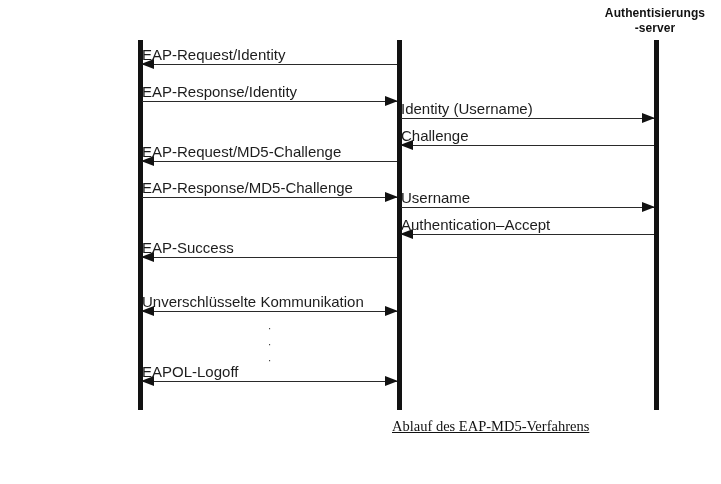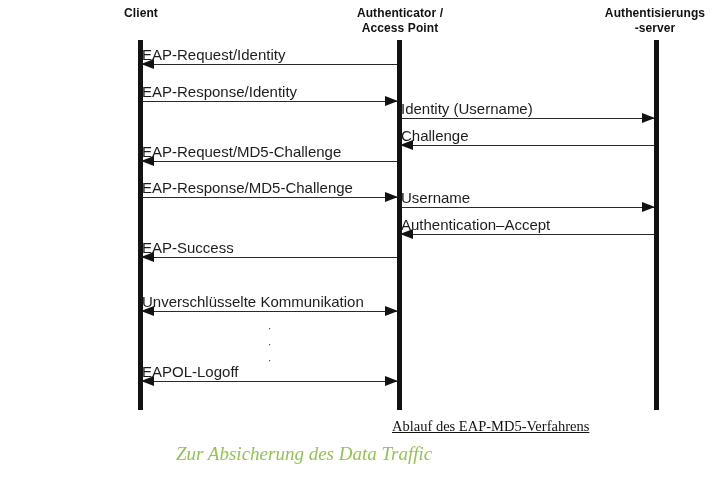--- a/index.html
+++ b/index.html
@@ -118,24 +118,21 @@
     letter-spacing: 0.2px;
     color: #1d1d1d;
     white-space: nowrap;
   }
 </style>
 </head>
 <body>
 
 <div id="page">
 
-  <div class="actor-head" style="left:82px; top:6px; width:118px;">Client</div>
-
-  <div class="actor-head" style="left:330px; top:6px; width:140px;">Authenticator /
-Access Point</div>
+
 
   <div class="actor-head" style="left:580px; top:6px; width:150px;">Authentisierungs
 -server</div>
 
   <div class="lifeline" style="left:138px; top:40px; height:370px;"></div>
   <div class="lifeline" style="left:397px; top:40px; height:370px;"></div>
   <div class="lifeline" style="left:654px; top:40px; height:370px;"></div>
 
   <div class="msg" style="left:142px; width:255px; top:64px;">
     <div class="line"></div>
@@ -207,16 +204,15 @@
   <div class="msg" style="left:142px; width:255px; top:381px;">
     <div class="line"></div>
     <div class="head left"></div>
     <div class="head right"></div>
     <div class="label">EAPOL-Logoff</div>
   </div>
 
   <div class="caption-black" style="left:392px; top:418px;text-decoration:underline;">Ablauf des EAP-MD5-Verfahrens</div>
 
 
-  <div class="caption-green" style="left:176px; top:441px;">Zur Absicherung des Data Traffic</div>
 
 
 </div>
 
 </body></html>

